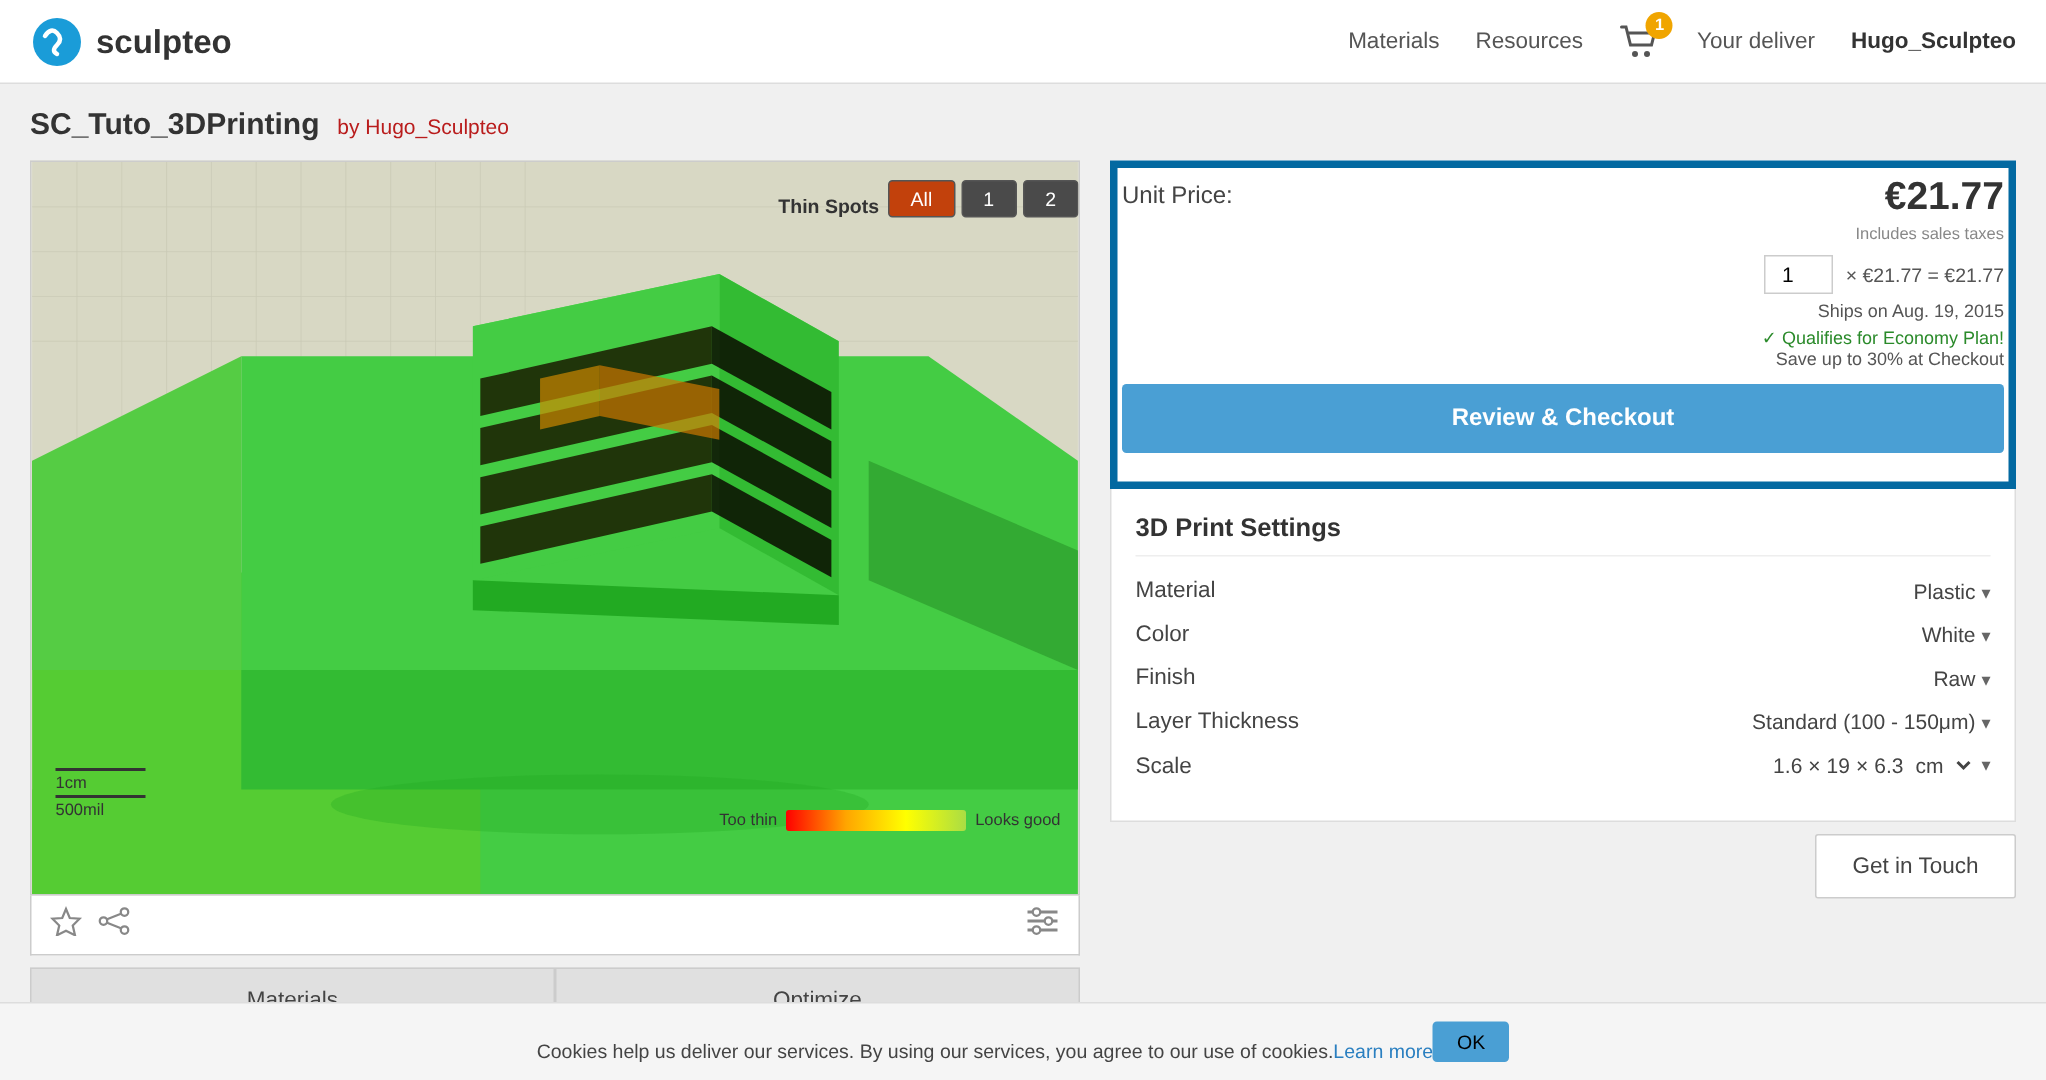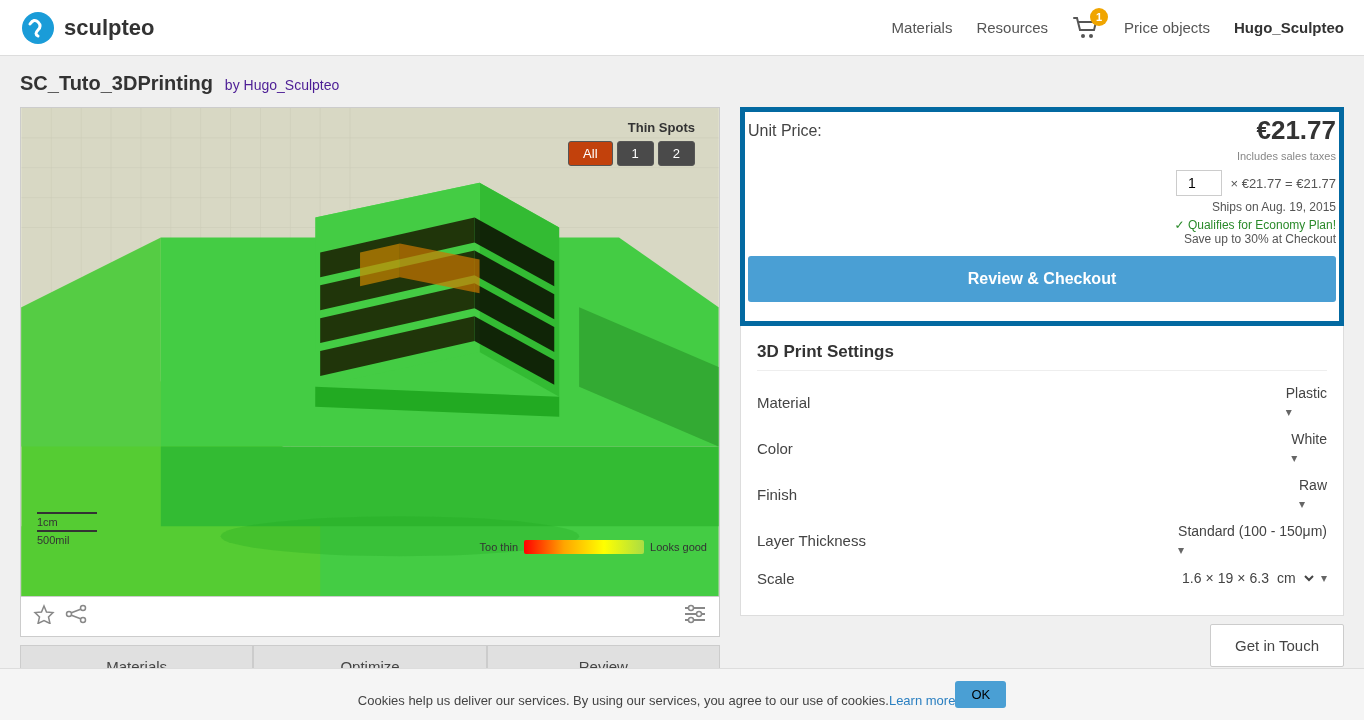--- a/index.html
+++ b/index.html
@@ -76,21 +76,21 @@
       margin-bottom: 12px;
     }
     .page-title-area h1 {
       font-size: 20px;
       font-weight: bold;
       color: #333;
       display: inline;
     }
     .page-title-area .by-text {
       font-size: 14px;
-      color: #4c1d95;
+      color: #b91c1c;
       margin-left: 8px;
     }
 
     
     .content-row {
       display: flex;
       gap: 20px;
       align-items: flex-start;
     }
 
@@ -105,23 +105,22 @@
       width: 700px;
       height: 490px;
       background: #e8e8d8;
       overflow: hidden;
       border: 1px solid #ccc;
     }
     
     .thin-spots-panel {
       position: absolute;
       top: 12px;
-      right: 24px;
-      display: flex;
-      flex-direction: column;
+      right: 0;
+      display: flex;
       align-items: flex-end;
       gap: 6px;
     }
     .thin-spots-label {
       font-size: 13px;
       color: #333;
       font-weight: bold;
     }
     .thin-spots-buttons {
       display: flex;
@@ -323,23 +322,22 @@
       justify-content: space-between;
       align-items: center;
       margin-bottom: 12px;
     }
     .setting-label {
       font-size: 15px;
       color: #444;
     }
     .setting-value-wrapper {
       display: flex;
-      align-items: flex-start;
+      align-items: flex-end;
       gap: 4px;
-      flex-direction: column;
     }
     .setting-value {
       font-size: 14px;
       color: #444;
     }
     .dropdown-arrow {
       font-size: 12px;
       color: #666;
       cursor: pointer;
     }
@@ -429,21 +427,21 @@
     <a>Materials</a>
     <a>Resources</a>
     <div class="cart-icon-wrapper">
       <svg width="28" height="24" viewBox="0 0 28 24">
         <path d="M2 2h3l3 12h14l2-8H7" stroke="#555" stroke-width="2" fill="none" stroke-linecap="round"></path>
         <circle cx="11" cy="20" r="2" fill="#555"></circle>
         <circle cx="19" cy="20" r="2" fill="#555"></circle>
       </svg>
       <span class="cart-badge">1</span>
     </div>
-    <a>Price objects</a>
+    <a>Your deliver</a>
     <span class="user-name">Hugo_Sculpteo</span>
   </nav>
 </header>
 
 <div class="main-content">
   <div class="page-title-area">
     <h1>SC_Tuto_3DPrinting</h1>
     <span class="by-text">
       <span>by</span>
       <span>Hugo_Sculpteo</span>
@@ -568,21 +566,20 @@
             <circle cx="8" cy="5" r="2.5" fill="#fff" stroke="#888" stroke-width="1.5"></circle>
             <circle cx="16" cy="11" r="2.5" fill="#fff" stroke="#888" stroke-width="1.5"></circle>
             <circle cx="8" cy="17" r="2.5" fill="#fff" stroke="#888" stroke-width="1.5"></circle>
           </svg>
         </div>
       </div>
 
       <div class="viewer-tabs">
         <div class="viewer-tab">Materials</div>
         <div class="viewer-tab">Optimize</div>
-        <div class="viewer-tab">Review</div>
       </div>
     </div>
 
     <div class="settings-col">
       <div class="price-section">
         <div class="price-row">
           <span class="unit-price-label">Unit Price:</span>
           <span class="unit-price-value">€21.77</span>
         </div>
         <div class="includes-tax">Includes sales taxes</div>

